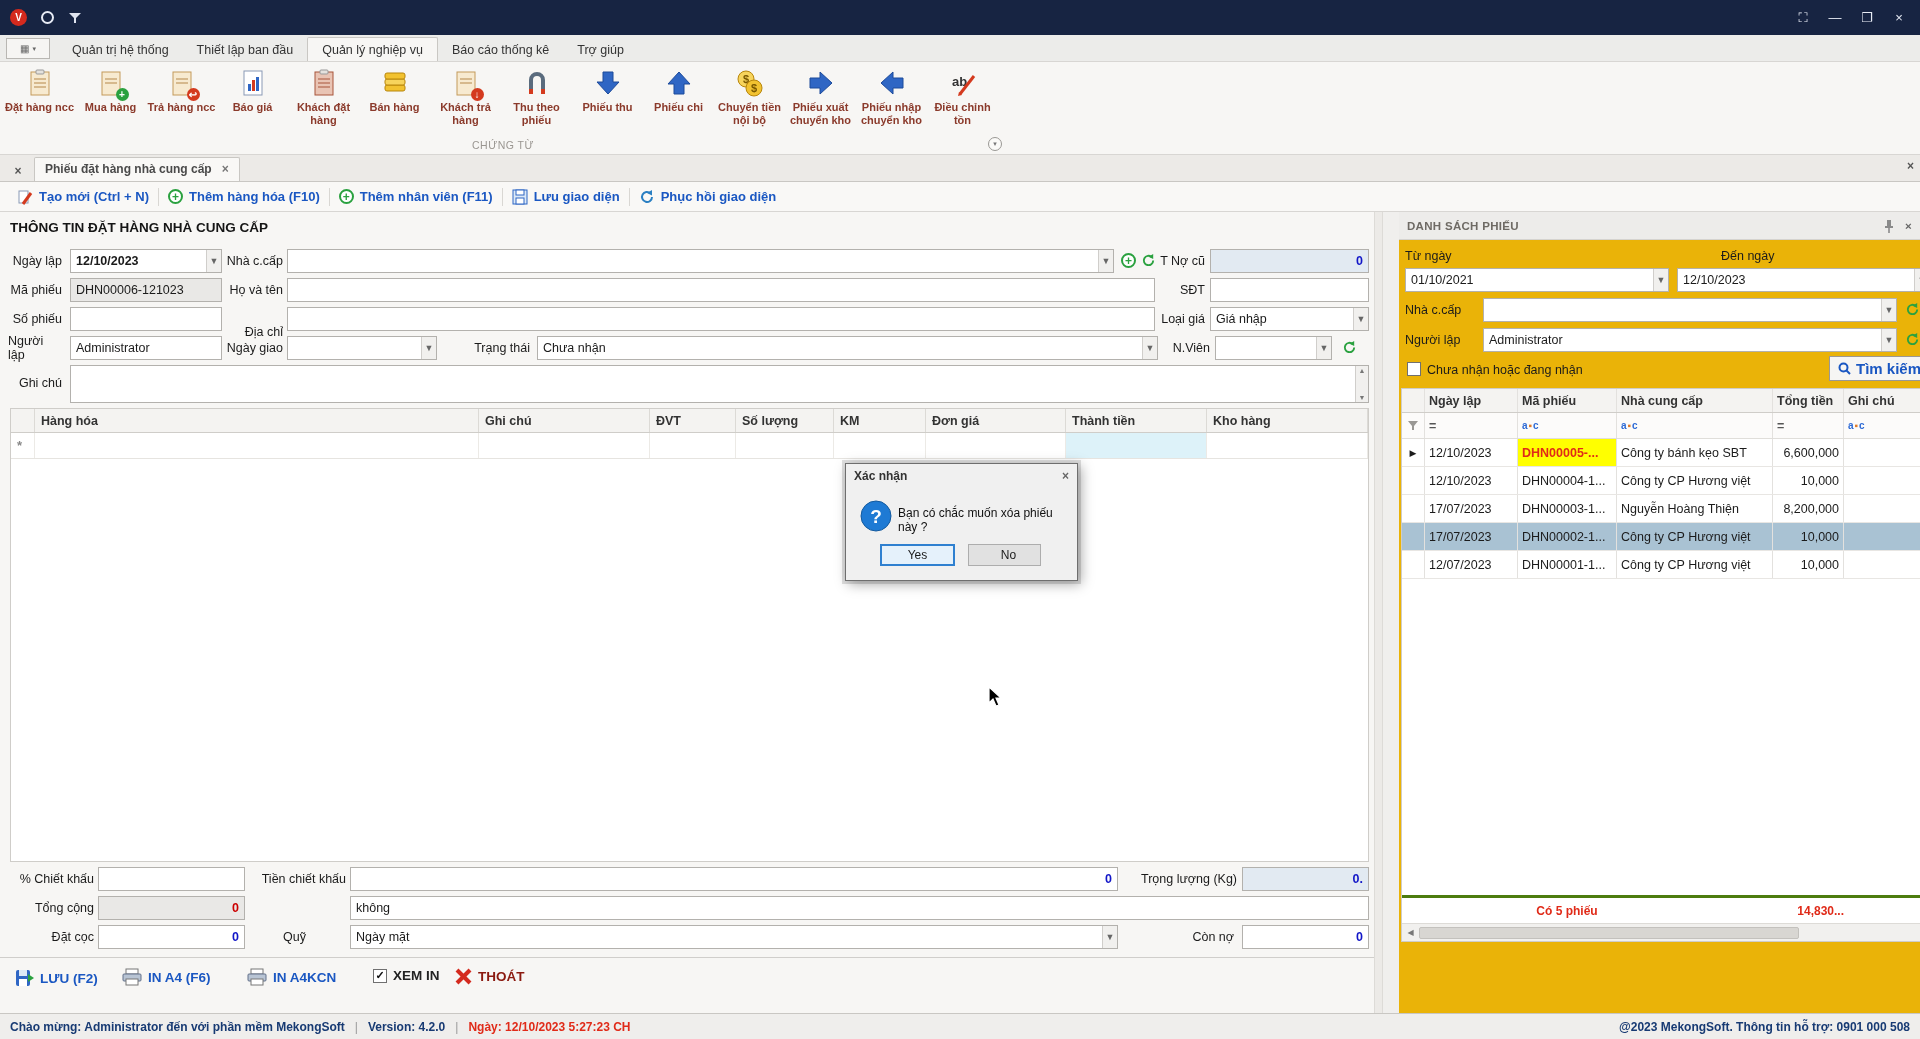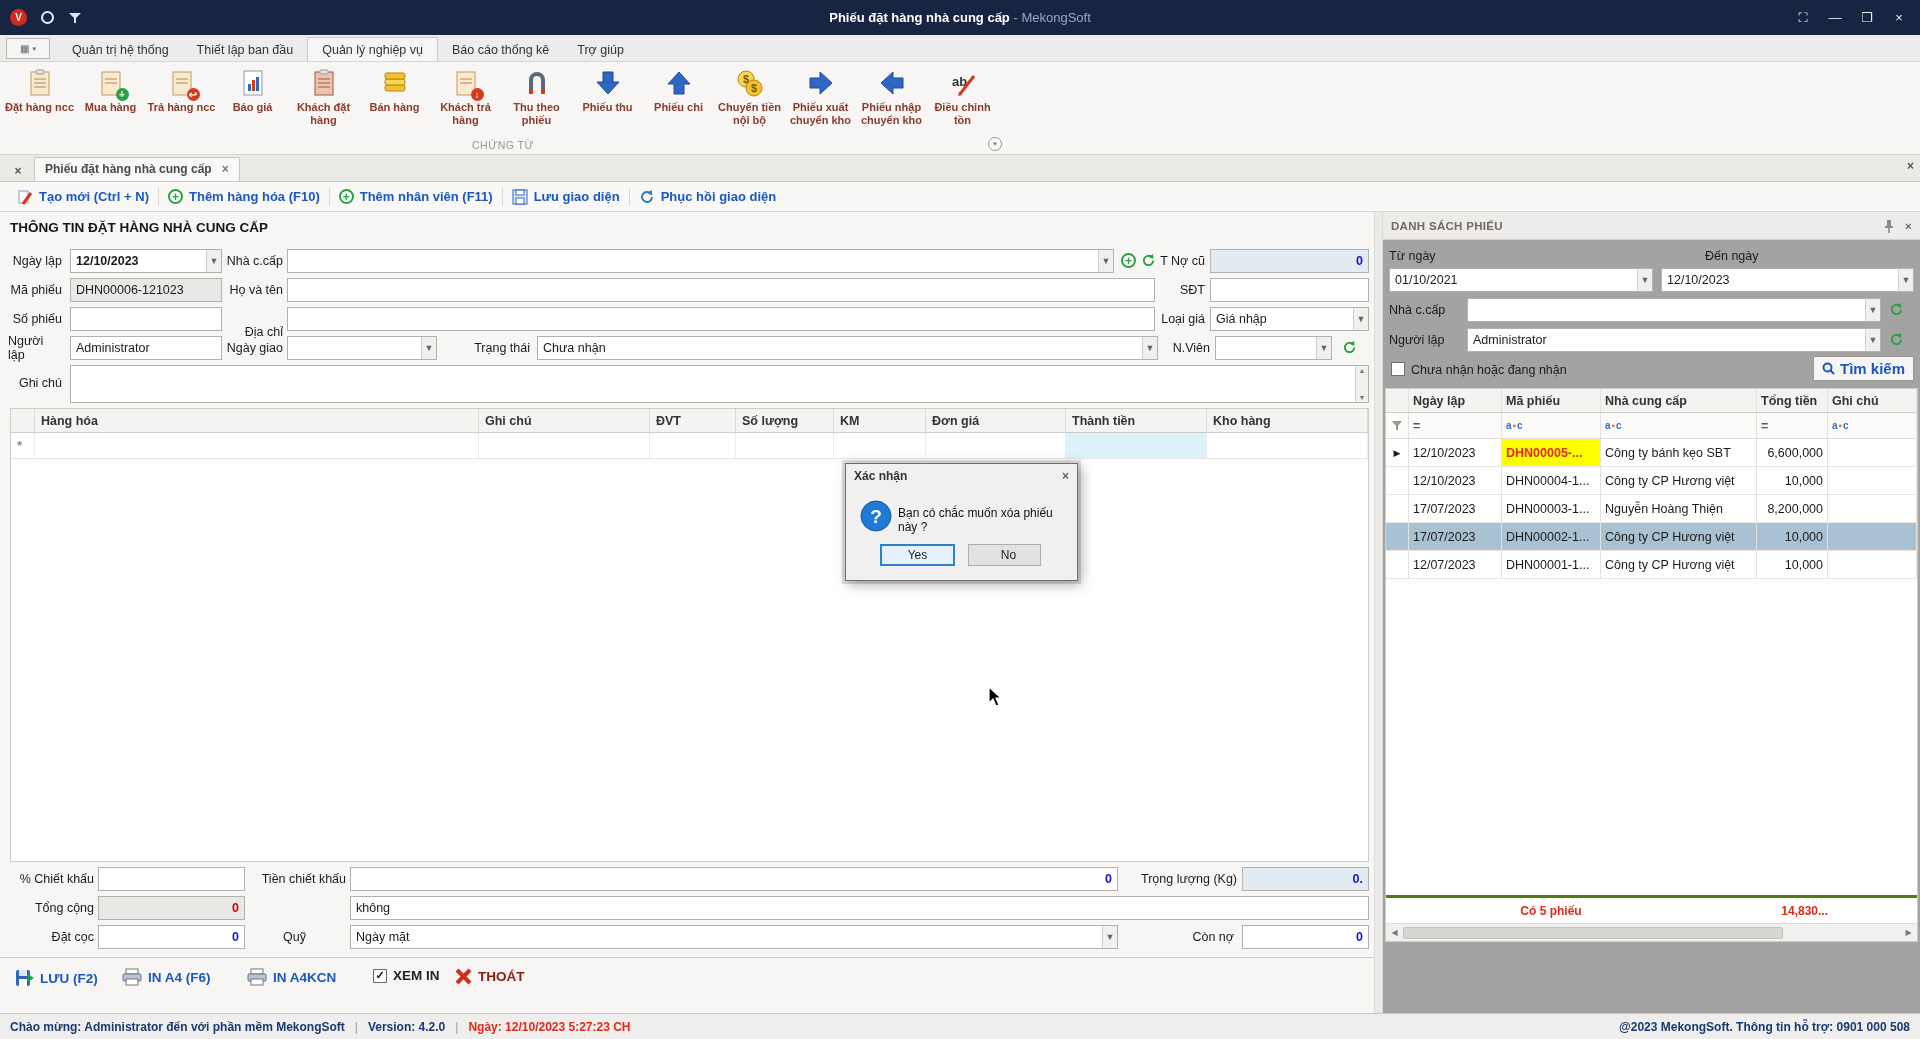--- a/index.html
+++ b/index.html
@@ -45,21 +45,21 @@
   
   .actionbar { height:30px; background:#f9f8f6; border-bottom:1px solid #d8d6d3; display:flex; align-items:center; padding-left:8px; }
   .action { display:flex; align-items:center; gap:6px; color:#1a57c2; font-weight:bold; font-size:13px; padding:0 9px; }
   .asep { width:1px; height:18px; background:#d9d7d3; }
   .gplus { width:15px; height:15px; border-radius:50%; border:2px solid #2aa13f; color:#2aa13f; font-weight:bold; font-size:12px; display:flex; align-items:center; justify-content:center; line-height:1; background:#fff; }
 
   
   .main { display:flex; height:801px; }
   .left { width:1374px; position:relative; background:#f7f6f4; }
   .splitter { width:9px; background:#eceae7; border-left:1px solid #dddbd7; border-right:1px solid #dddbd7; }
-  .right { flex:1; background:#a3a3a3; position:relative; }
+  .right { flex:1; background:#eab308; position:relative;margin-left:16px; }
 
   .section-title { height:30px; display:flex; align-items:center; padding-left:10px; font-size:13.5px; font-weight:bold; color:#151515; }
 
   .fl { position:absolute; height:24px; display:flex; align-items:center; justify-content:flex-end; font-size:12.5px; color:#1b1b1b; }
   .fl.la { justify-content:flex-start; }
   .inp { position:absolute; height:24px; background:#fff; border:1px solid #b3b1ad; display:flex; align-items:center; padding:0 5px; font-size:12.5px; overflow:hidden; }
   .inp .val { flex:1; white-space:nowrap; overflow:hidden; }
   .inp .dd { width:15px; height:100%; margin-right:-5px; border-left:1px solid #d0cecb; background:#f1f0ee; color:#666; font-size:9px; display:flex; align-items:center; justify-content:center; flex:none; }
   .inp.bold .val { font-weight:bold; }
   .inp.dis { background:#e9e8e6; }
@@ -127,23 +127,20 @@
 </head>
 <body>
 
 <div class="titlebar">
   <div class="tb-left">
     <span class="logo-dot">V</span>
     <span class="ring"></span>
     <svg width="14" height="12">
         <polygon points="1,1 13,1 8,6 8,11 6,11 6,6" fill="#dfe4ef"></polygon>
       </svg>
-  </div>
-  <div class="tb-center">
-    <span>Phiếu đặt hàng nhà cung cấp</span> <span class="suffix">- MekongSoft</span>
   </div>
   <div class="tb-right">
     <span class="tb-btn">⛶</span>
     <span class="tb-btn">—</span>
     <span class="tb-btn">❐</span>
     <span class="tb-btn">×</span>
   </div>
 </div>
 
 <div class="menubar">

